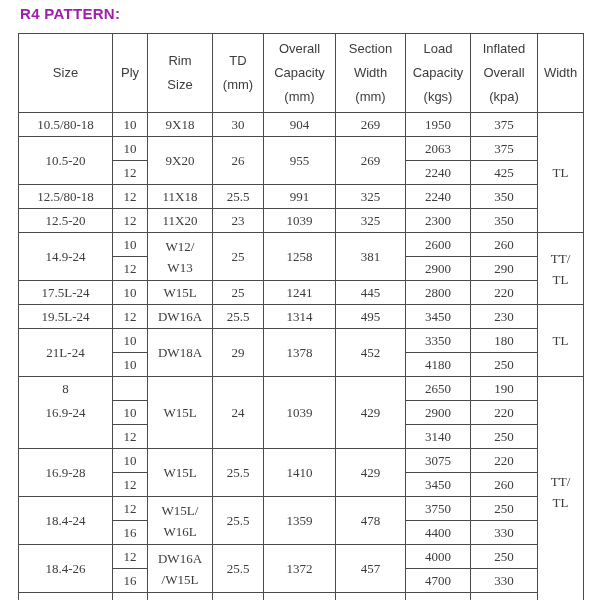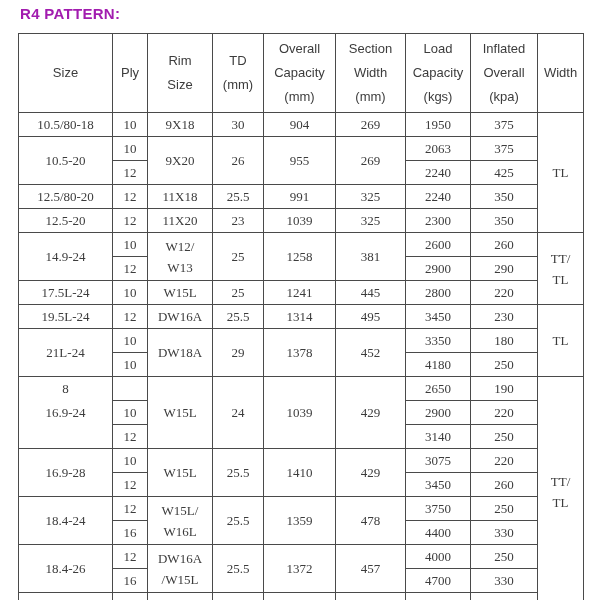--- a/index.html
+++ b/index.html
@@ -117,21 +117,21 @@
             <td>2063</td>
             <td>375</td>
           </tr>
           <tr>
             <td>12</td>
             <td>2240</td>
             <td>425</td>
           </tr>
           <tr>
             <td rowspan="1">
-              <div class="mline">12.5/80-20</div>
+              <div class="mline">12.5/80-18</div>
             </td>
             <td>12</td>
             <td rowspan="1">
               <div class="mline">11X18</div>
             </td>
             <td rowspan="1">25.5</td>
             <td rowspan="1">991</td>
             <td rowspan="1">325</td>
             <td>2240</td>
             <td>350</td>

